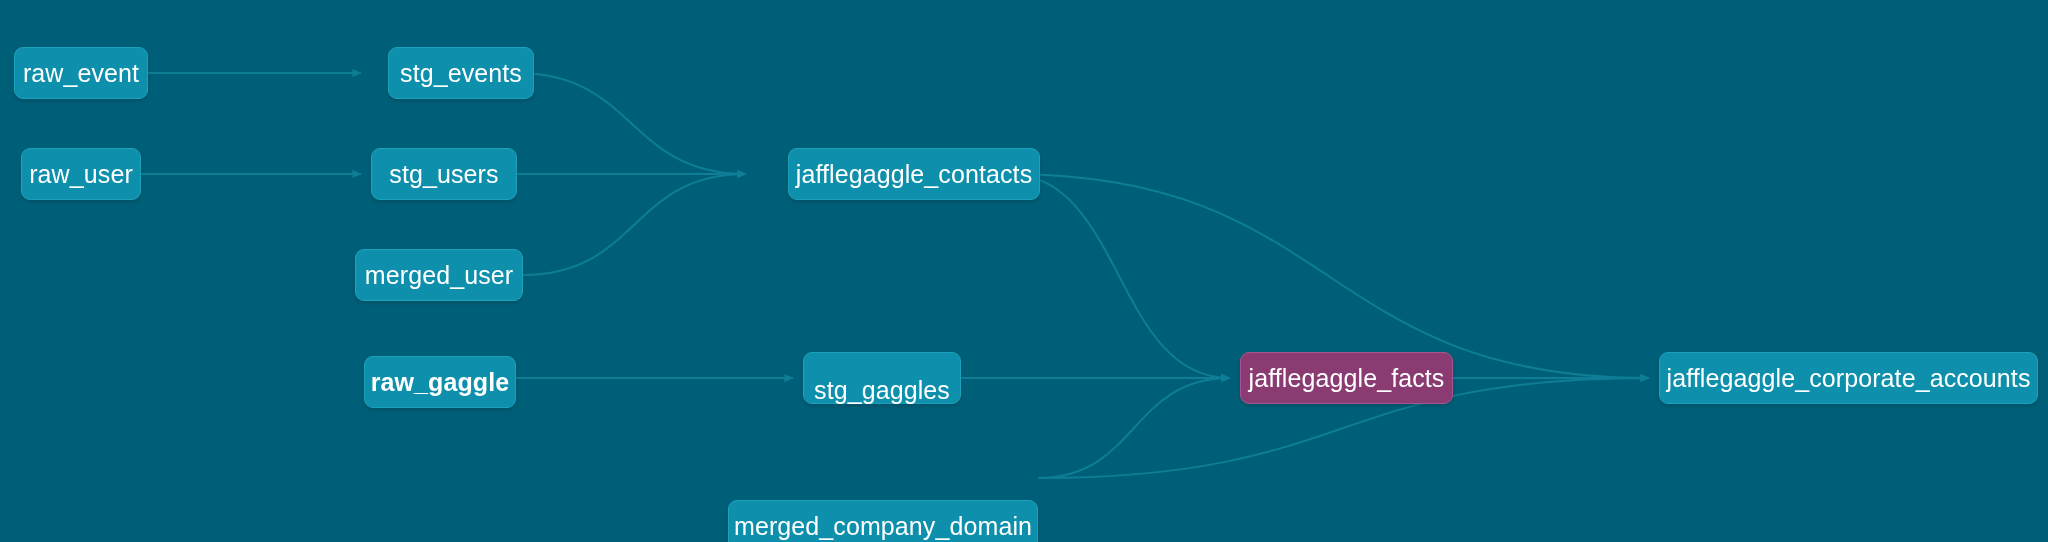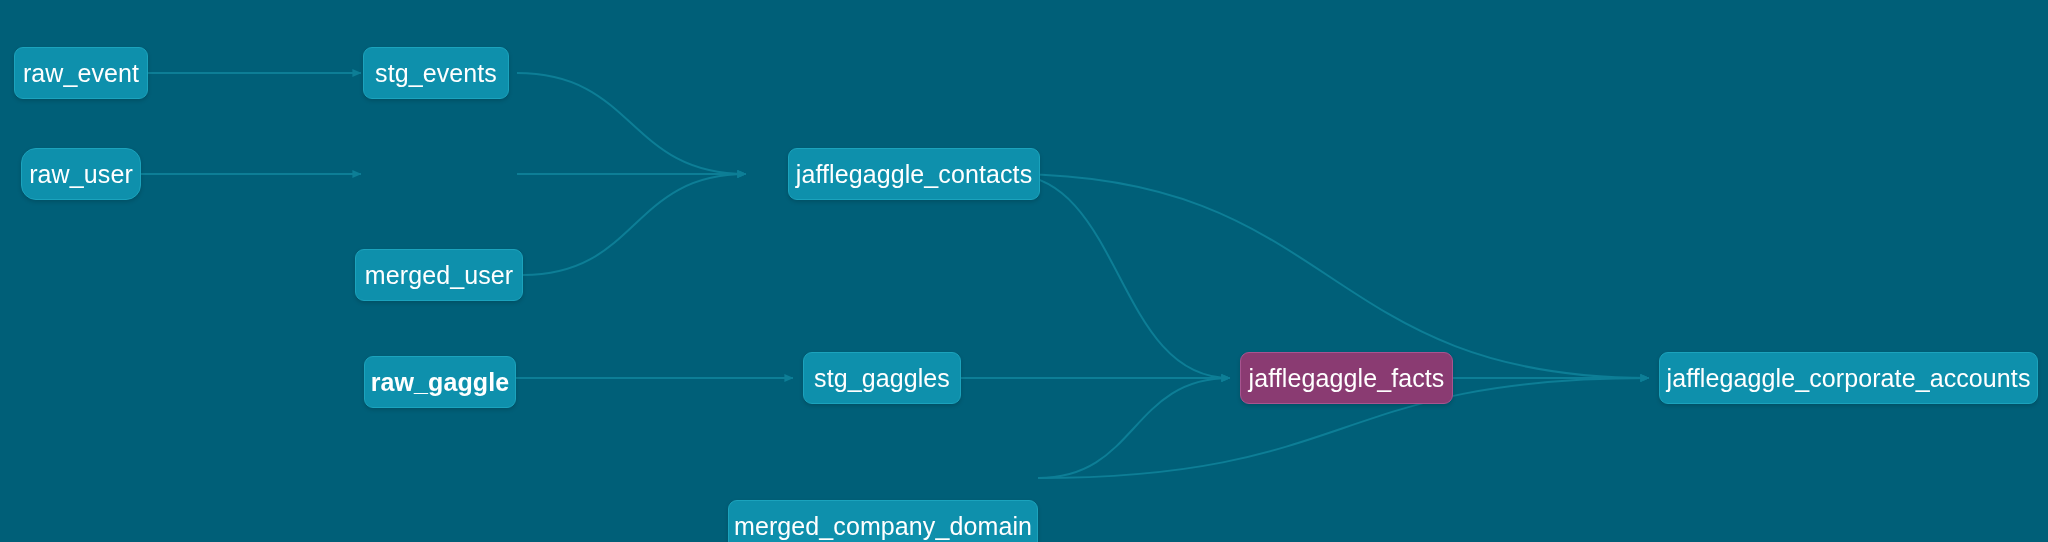--- a/index.html
+++ b/index.html
@@ -81,36 +81,39 @@
         <path d="M 1038 478 C 1137.84 478, 1130.16 378, 1230 378" fill="none" stroke="#0d7e96" stroke-width="2" marker-end="url(#arrowhead)"></path>
         <path d="M 1008 174 C 1341.32 174, 1315.68 378, 1649 378" fill="none" stroke="#0d7e96" stroke-width="2" marker-end="url(#arrowhead)"></path>
         <path d="M 1453 378 C 1554.92 378, 1547.08 378, 1649 378" fill="none" stroke="#0d7e96" stroke-width="2" marker-end="url(#arrowhead)"></path>
         <path d="M 1038 478 C 1355.72 478, 1331.28 378, 1649 378" fill="none" stroke="#0d7e96" stroke-width="2" marker-end="url(#arrowhead)"></path>
       </g>
   </svg>
   <div id="node-layer">
       <div class="node" style="left: 14px; top: 47px; width: 134px;">
         <span class="node-label">raw_event</span>
       </div>
-      <div class="node" style="left: 363px; top: 47px; width: 146px;">
+      <div class="node" style="left: 388px; top: 47px; width: 146px;">
         <span class="node-label">stg_events</span>
       </div>
-      <div class="node" style="left: 21px; top: 148px; width: 120px; border-radius: 15px;">
+      <div class="node" style="left: 21px; top: 148px; width: 120px;">
         <span class="node-label">raw_user</span>
+      </div>
+      <div class="node" style="left: 371px; top: 148px; width: 146px;">
+        <span class="node-label">stg_users</span>
       </div>
       <div class="node" style="left: 355px; top: 249px; width: 168px;">
         <span class="node-label">merged_user</span>
       </div>
       <div class="node" style="left: 756px; top: 148px; width: 252px; margin-left: 32px;">
         <span class="node-label">jafflegaggle_contacts</span>
       </div>
       <div class="node" style="left: 364px; top: 356px; width: 152px; font-weight: bold;">
         <span class="node-label">raw_gaggle</span>
       </div>
-      <div class="node" style="left: 803px; top: 352px; width: 158px;">
+      <div class="node" style="left: 803px; top: 352px; width: 158px; align-items: flex-end;">
         <span class="node-label">stg_gaggles</span>
       </div>
       <div class="node" style="left: 728px; top: 452px; width: 310px; margin-top: 48px;">
         <span class="node-label">merged_company_domain</span>
       </div>
       <div class="node" style="left: 1659px; top: 352px; width: 379px;">
         <span class="node-label">jafflegaggle_corporate_accounts</span>
       </div>
       <div class="node selected" style="left: 1240px; top: 352px; width: 213px;">
         <span class="node-label">jafflegaggle_facts</span>

